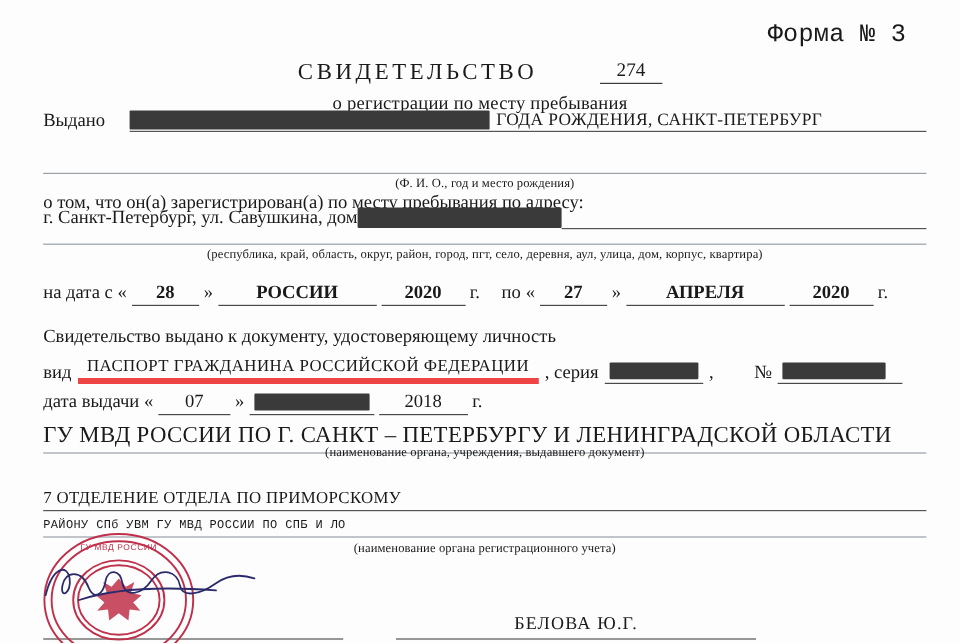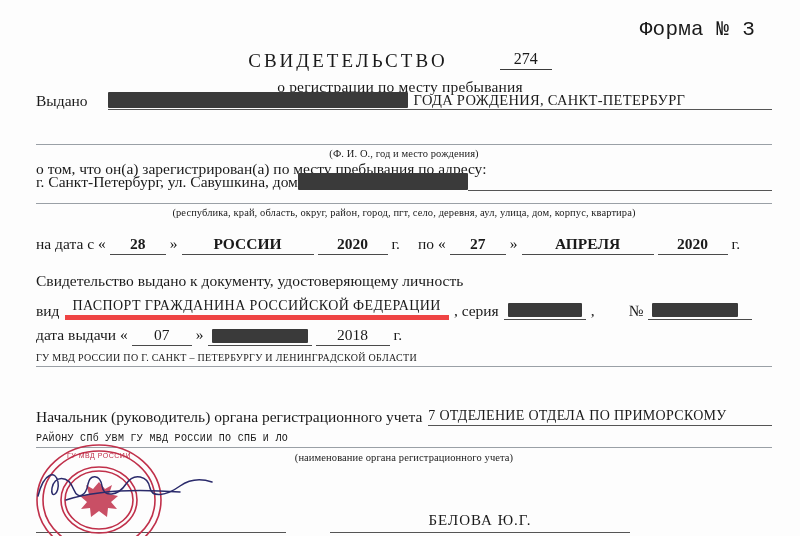--- a/index.html
+++ b/index.html
@@ -137,21 +137,21 @@
   .r-doc2 .num-box { display:inline-block; border-bottom: 1px solid #4a4a4a; padding: 0 4px 1px 4px; min-width: 96px; }
   .r-doc2 .num-box .redact { width: 86px; height: 14px; }
 
   .r-doc3 { top: 326px; }
   .r-doc3 .inner { display: flex; gap: 4px; font-size: 15.5px; }
   .r-doc3 .u-day { min-width: 48px; padding: 0 6px 1px 6px; }
   .r-doc3 .date-redact-box { display:inline-block; border-bottom: 1px solid #4a4a4a; padding: 0 4px 1px 4px; }
   .r-doc3 .date-redact-box .redact { width: 96px; height: 14px; }
   .r-doc3 .u-year { min-width: 62px; padding: 0 6px 1px 6px; }
 
-  .r-organ { top: 352px; font-size: 10px; letter-spacing: 0.3px; }
+  .r-organ { top: 352px; font-size: 19px; letter-spacing: 0.3px; }
   .r-organ .rule { margin-top: 3px; }
   .r-organ-cap { top: 372px; }
 
   .r-nach { top: 408px; }
   .r-nach .inner { display: flex; align-items: flex-end; gap: 6px; font-size: 15.5px; }
   .r-nach .val {
     flex: 1;
     border-bottom: 1px solid #555;
     font-size: 14px;
     letter-spacing: 0.3px;
@@ -280,24 +280,26 @@
       <span class="date-redact-box"><span class="redact"></span></span>
       <span class="ul u-year">2018</span>
       <span>г.</span>
     </div>
   </div>
 
   <div class="row r-organ">
     <div>ГУ  МВД  РОССИИ  ПО  Г. САНКТ – ПЕТЕРБУРГУ  И  ЛЕНИНГРАДСКОЙ ОБЛАСТИ</div>
     <div class="rule"></div>
   </div>
+  <div class="row r-organ-cap">
+    <div class="small-caption">(наименование органа, учреждения, выдавшего документ)</div>
+  </div>
 
   <div class="row r-nach">
     <div class="inner">
-      <span>Начальник (руководитель) органа регистрационного учета</span>
       <span class="val">7 ОТДЕЛЕНИЕ ОТДЕЛА  ПО ПРИМОРСКОМУ</span>
     </div>
   </div>
   <div class="row r-nach2">
     <div>РАЙОНУ СПб УВМ  ГУ  МВД  РОССИИ  ПО  СПБ  И  ЛО</div>
     <div class="rule"></div>
   </div>
   <div class="row r-nach-cap">
     <div class="small-caption">(наименование органа регистрационного учета)</div>
   </div>

